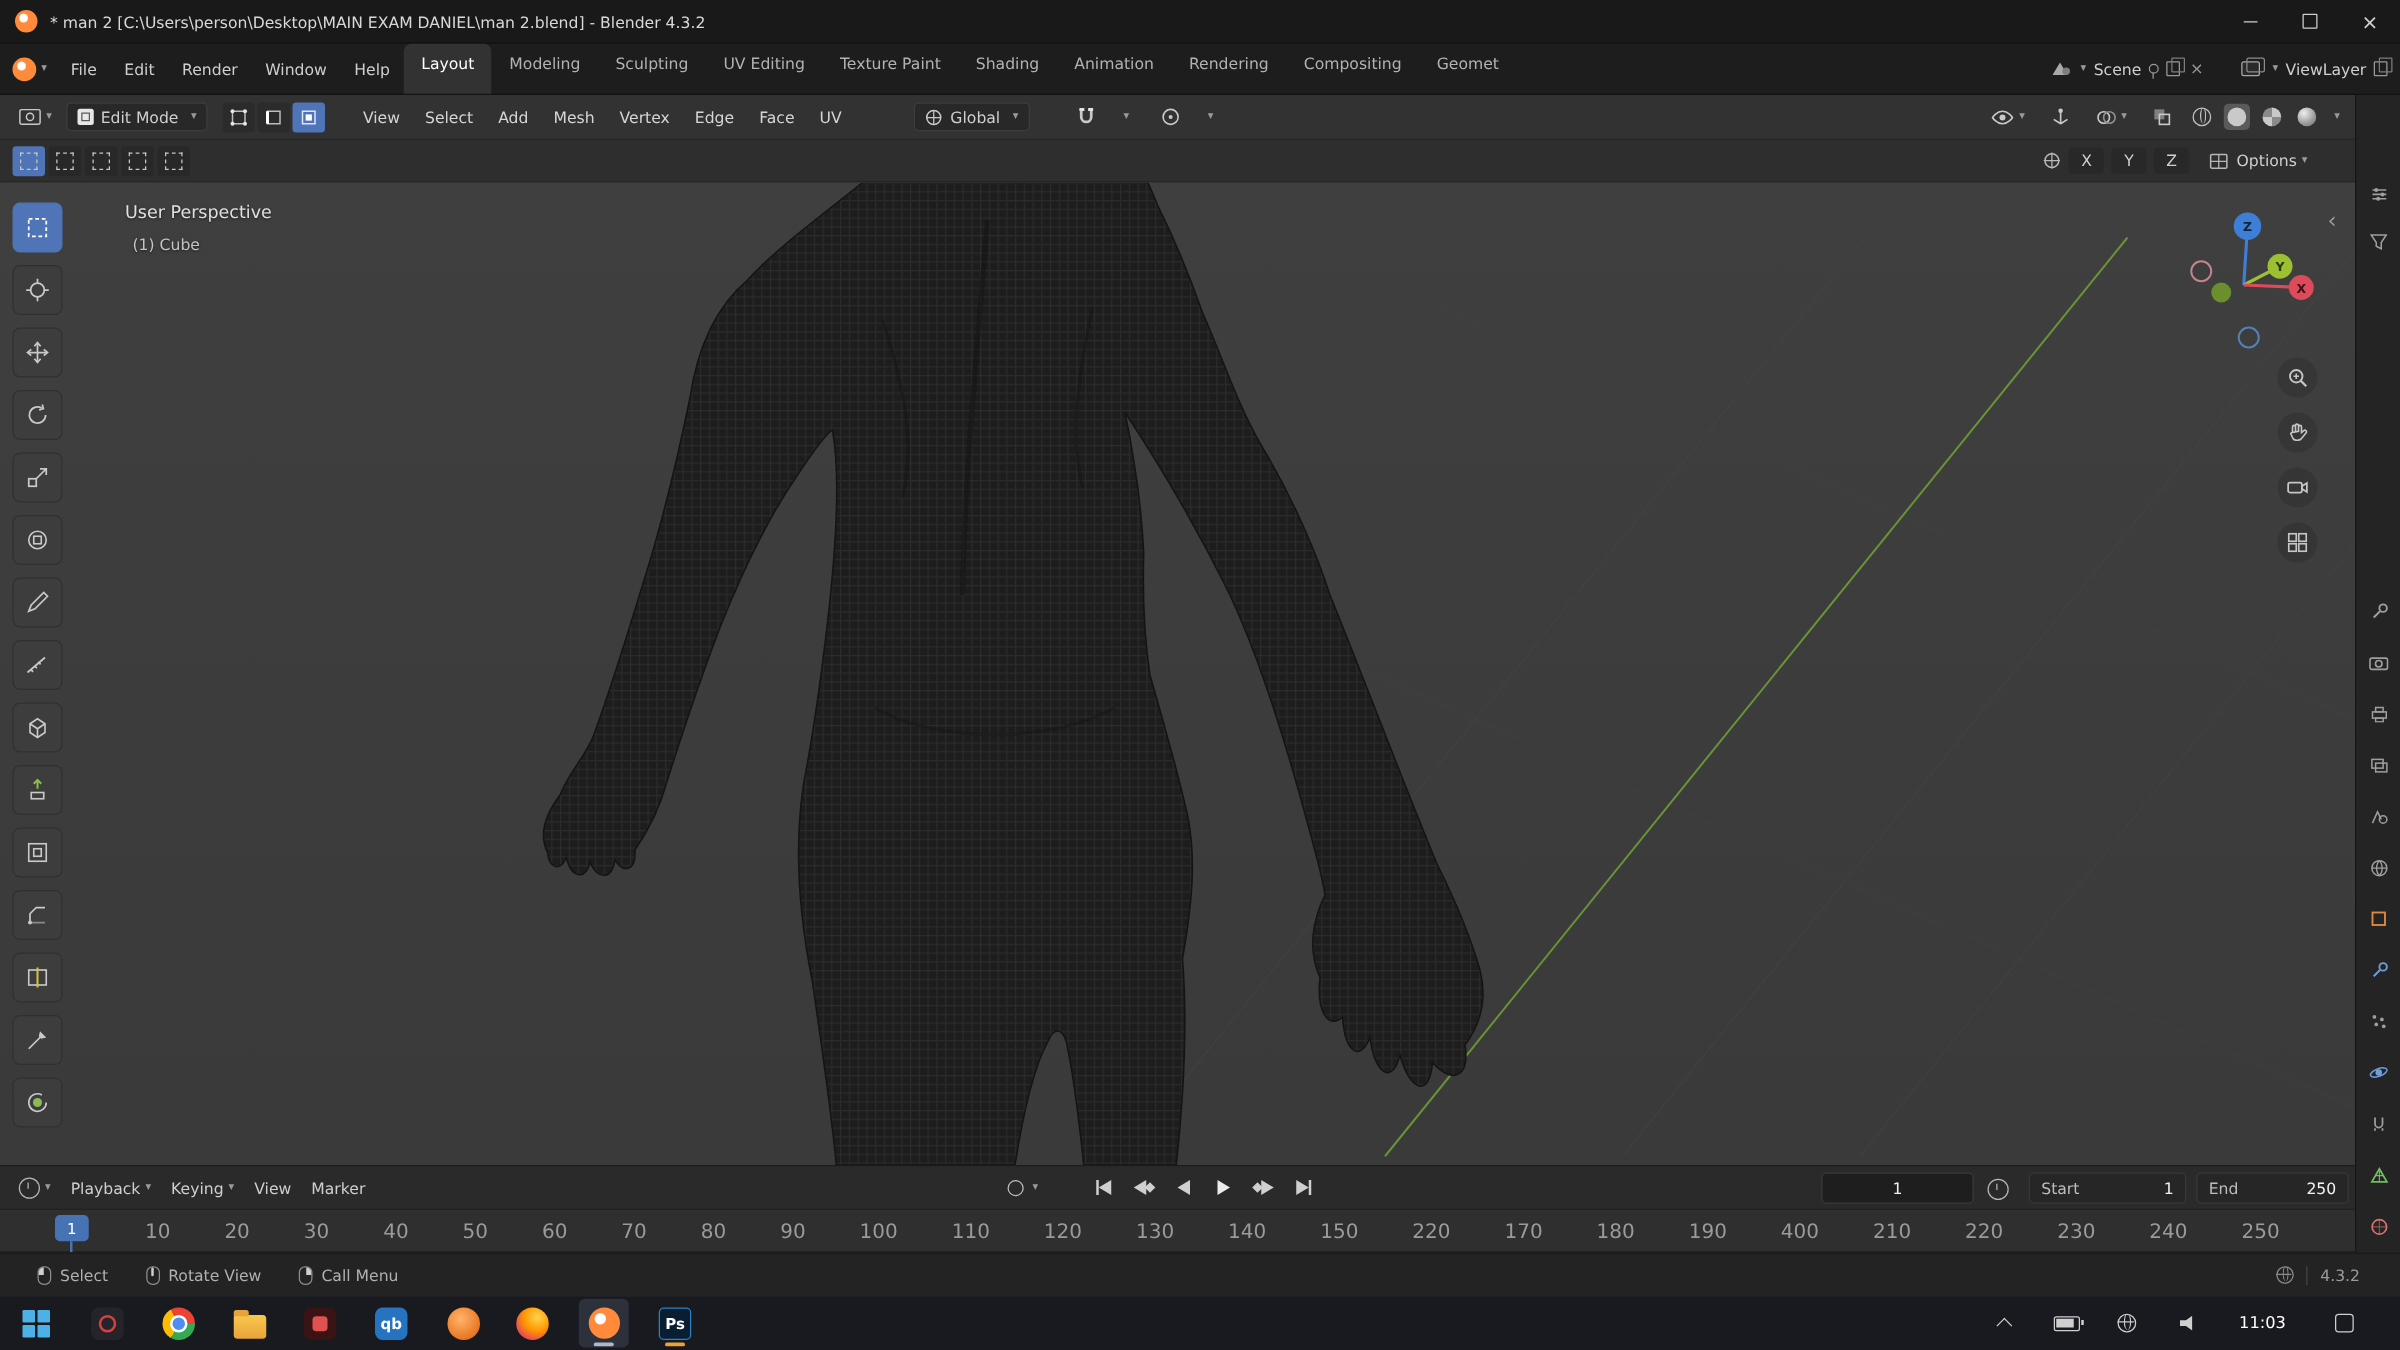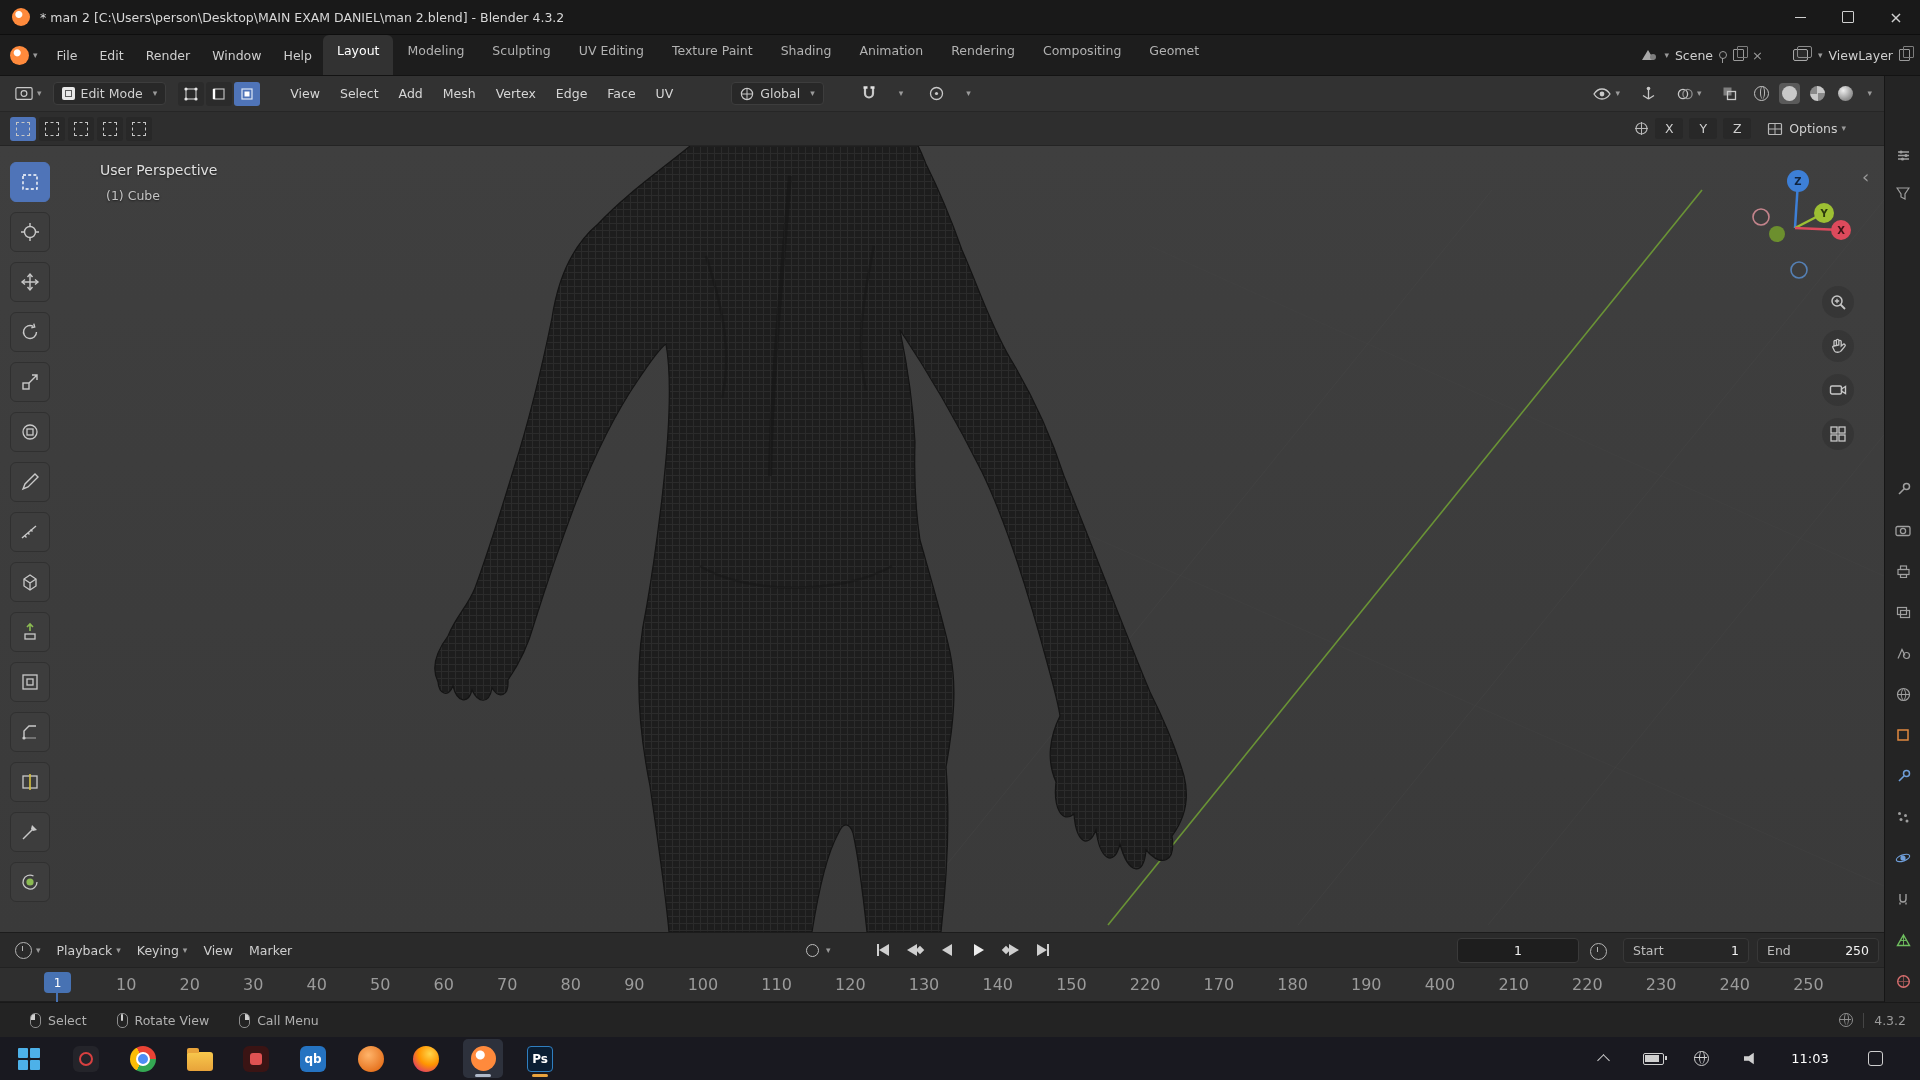--- a/index.html
+++ b/index.html
@@ -116,21 +116,21 @@
   .playhead-line{position:absolute;left:56px;top:25px;width:2px;height:9px;background:#4772b3;}
 
   
   .sb{position:absolute;top:1002px;left:0;width:1920px;height:35px;background:#232323;display:flex;align-items:center;color:#b0b0b0;border-top:1px solid #191919;box-sizing:border-box;padding-left:30px;gap:30px;}
   .hintg{display:flex;align-items:center;gap:7px;}
   .mouse{width:11px;height:15px;border:1.3px solid #8d8d8d;border-radius:5px;position:relative;box-sizing:border-box;}
   .mouse::after{content:'';position:absolute;background:#cfcfcf;}
   .mouse.l::after{left:0;top:0;width:4px;height:6px;border-radius:4px 0 0 0;}
   .mouse.m::after{left:3px;top:0;width:2.6px;height:7px;border-radius:2px;}
   .mouse.r::after{right:0;top:0;width:4px;height:6px;border-radius:0 4px 0 0;}
-  .sb-right{margin-left:auto;display:flex;align-items:center;gap:10px;padding-right:14px;}
+  .sb-right{margin-left:auto;display:flex;align-items:center;gap:10px;padding-right:32px;}
   .offline-ic{width:14px;height:14px;border:1.3px solid #8d8d8d;border-radius:50%;position:relative;box-sizing:border-box;}
   .offline-ic::before{content:'';position:absolute;left:-1px;top:4.5px;width:12px;height:0;border-top:1.2px solid #8d8d8d;}
   .offline-ic::after{content:'';position:absolute;left:4px;top:-1px;width:3px;height:12px;border-left:1.2px solid #8d8d8d;border-right:1.2px solid #8d8d8d;border-radius:50%;}
   .version{border-left:1px solid #454545;padding-left:10px;color:#9a9a9a;}
 
   
   .tk{position:absolute;top:1037px;left:0;width:1920px;height:43px;background:#191920;}
   .tile{position:absolute;top:2px;width:40px;height:39px;border-radius:5px;display:flex;align-items:center;justify-content:center;}
   .tile.focused{background:#2d313c;}
   .runline{position:absolute;bottom:1px;left:12px;width:16px;height:3px;border-radius:2px;background:#aeb8c8;}

